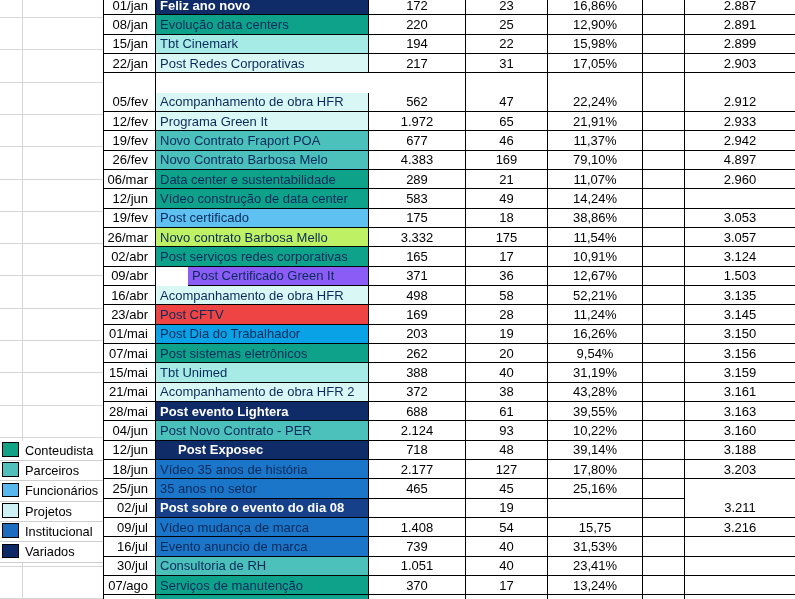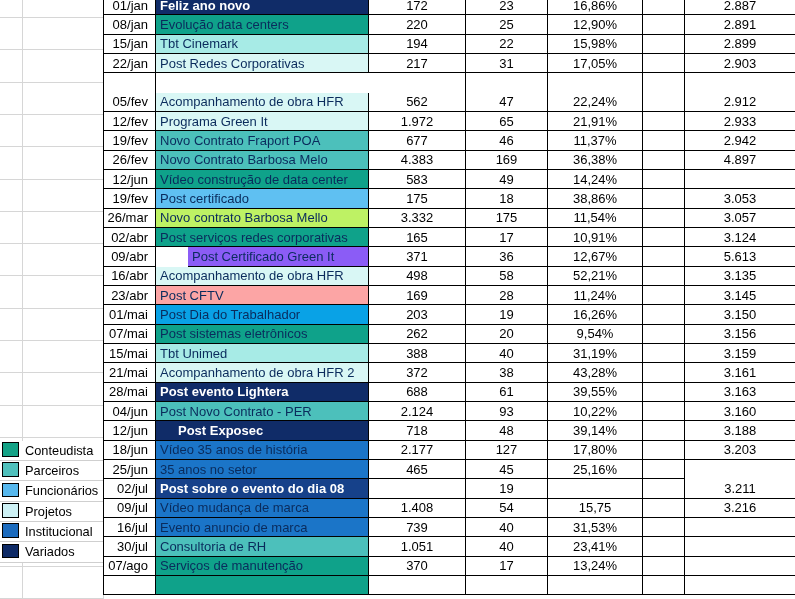--- a/index.html
+++ b/index.html
@@ -136,25 +136,34 @@
     <div class="cell num pct">11,37%</div>
     <div class="cell num spacer"></div>
     <div class="cell num followers">2.942</div>
   </div>
 
   <div class="row">
     <div class="cell date">26/fev</div>
     <div class="cell name style-dark" style="background: rgb(76, 192, 187);">Novo Contrato Barbosa Melo</div>
     <div class="cell num views">4.383</div>
     <div class="cell num likes">169</div>
-    <div class="cell num pct">36,38%</div>
+    <div class="cell num pct">79,10%</div>
     <div class="cell num spacer"></div>
     <div class="cell num followers">4.897</div>
   </div>
 
+  <div class="row">
+    <div class="cell date">06/mar</div>
+    <div class="cell name style-dark" style="background: rgb(15, 162, 138);">Data center e sustentabilidade</div>
+    <div class="cell num views">289</div>
+    <div class="cell num likes">21</div>
+    <div class="cell num pct">11,07%</div>
+    <div class="cell num spacer"></div>
+    <div class="cell num followers">2.960</div>
+  </div>
 
   <div class="row">
     <div class="cell date">12/jun</div>
     <div class="cell name style-dark" style="background: rgb(15, 162, 138);">Vídeo construção de data center</div>
     <div class="cell num views">583</div>
     <div class="cell num likes">49</div>
     <div class="cell num pct">14,24%</div>
     <div class="cell num spacer"></div>
     <div class="cell num followers"></div>
   </div>
@@ -189,36 +198,36 @@
     <div class="cell num followers">3.124</div>
   </div>
 
   <div class="row">
     <div class="cell date">09/abr</div>
     <div class="cell name style-dark" style="background: #8b5cf6; margin-left: 32px;">Post Certificado Green It</div>
     <div class="cell num views">371</div>
     <div class="cell num likes">36</div>
     <div class="cell num pct">12,67%</div>
     <div class="cell num spacer"></div>
-    <div class="cell num followers">5.613</div>
+    <div class="cell num followers">1.503</div>
   </div>
 
   <div class="row">
     <div class="cell date">16/abr</div>
     <div class="cell name style-dark" style="background: rgb(217, 247, 245);">Acompanhamento de obra HFR</div>
     <div class="cell num views">498</div>
     <div class="cell num likes">58</div>
     <div class="cell num pct">52,21%</div>
     <div class="cell num spacer"></div>
     <div class="cell num followers">3.135</div>
   </div>
 
   <div class="row">
     <div class="cell date">23/abr</div>
-    <div class="cell name style-dark" style="background: #fca5a5;">Post CFTV</div>
+    <div class="cell name style-dark" style="background: #ef4444;">Post CFTV</div>
     <div class="cell num views">169</div>
     <div class="cell num likes">28</div>
     <div class="cell num pct">11,24%</div>
     <div class="cell num spacer"></div>
     <div class="cell num followers">3.145</div>
   </div>
 
   <div class="row">
     <div class="cell date">01/mai</div>
     <div class="cell name style-dark" style="background: rgb(9, 162, 230);">Post Dia do Trabalhador</div>

